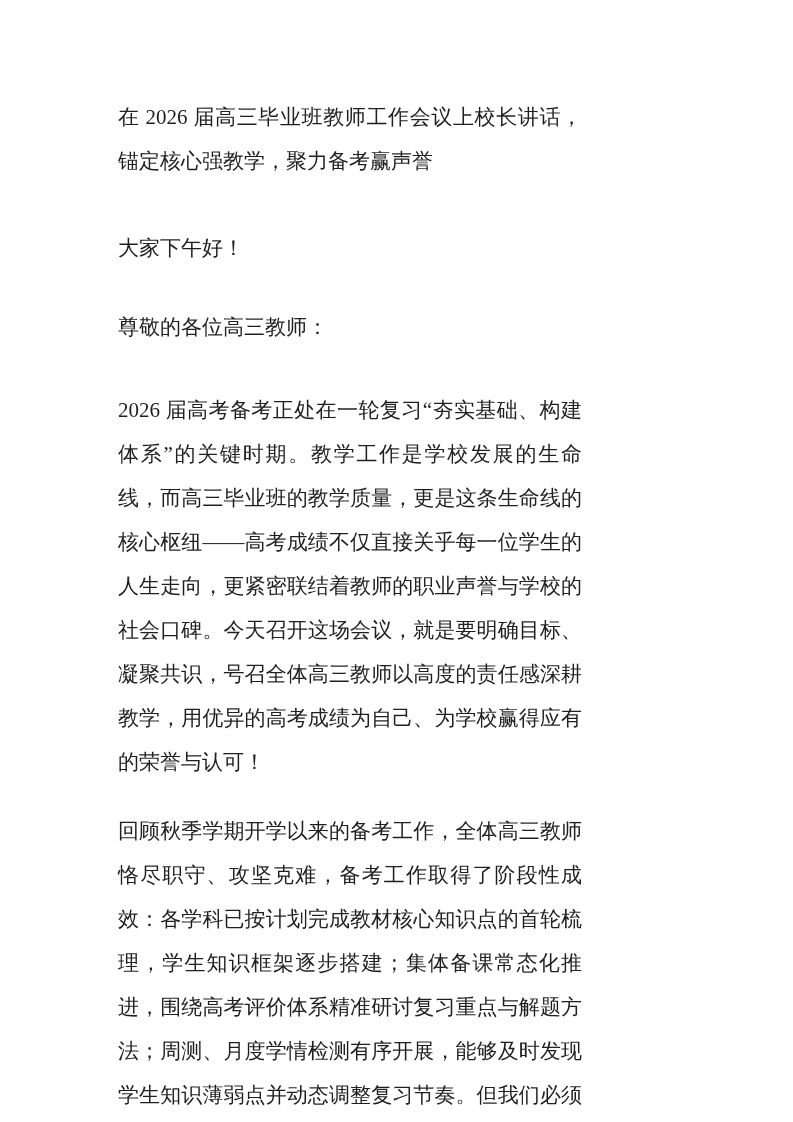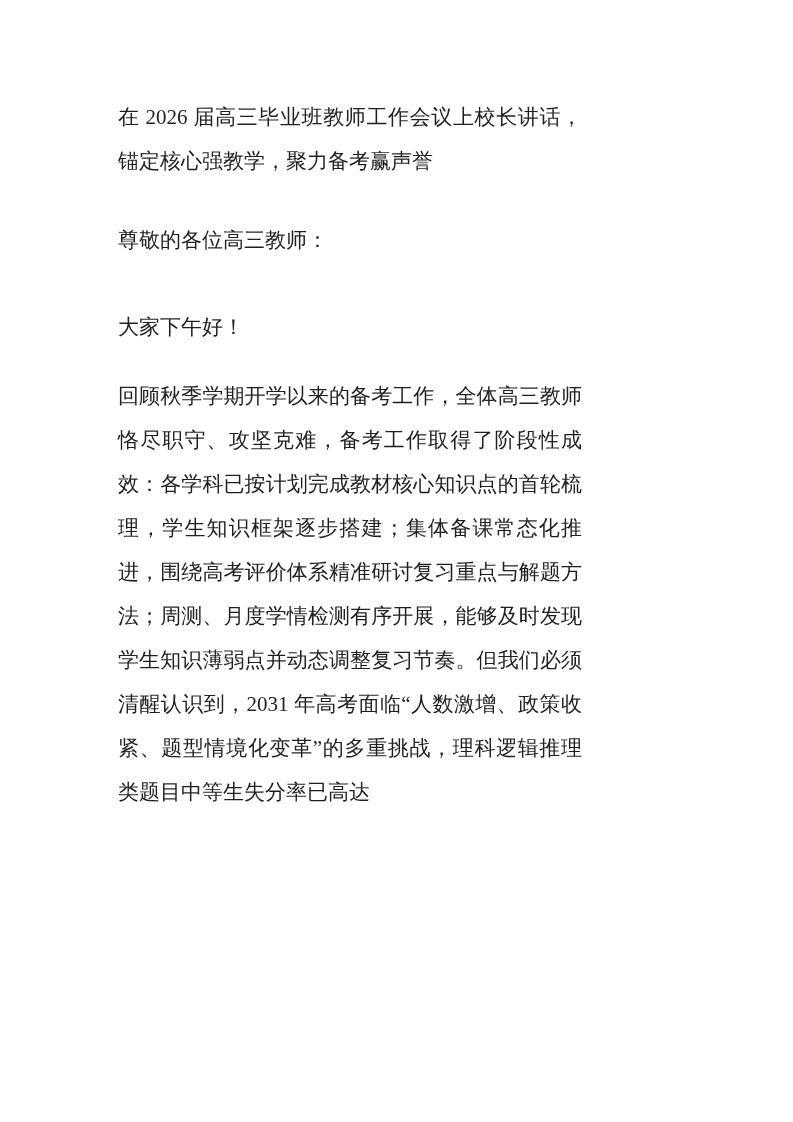--- a/index.html
+++ b/index.html
@@ -33,19 +33,20 @@
   .doc-greeting   { margin-top: 43px; }
   .doc-para-1     { margin-top: 39px; }
   .doc-para-2     { margin-top: 25px; }
 </style>
 </head>
 <body>
 
 <div class="page">
   <h1 class="doc-block doc-title">在 2026 届高三毕业班教师工作会议上校长讲话，锚定核心强教学，聚力备考赢声誉</h1>
 
+  <p class="doc-block doc-greeting">大家下午好！</p>
+
   <p class="doc-block doc-salutation">尊敬的各位高三教师：</p>
 
-  <p class="doc-block doc-greeting">大家下午好！</p>
-
+  <p class="doc-block doc-para-1">2026 届高考备考正处在一轮复习“夯实基础、构建体系”的关键时期。教学工作是学校发展的生命线，而高三毕业班的教学质量，更是这条生命线的核心枢纽——高考成绩不仅直接关乎每一位学生的人生走向，更紧密联结着教师的职业声誉与学校的社会口碑。今天召开这场会议，就是要明确目标、凝聚共识，号召全体高三教师以高度的责任感深耕教学，用优异的高考成绩为自己、为学校赢得应有的荣誉与认可！</p>
 
   <p class="doc-block doc-para-2">回顾秋季学期开学以来的备考工作，全体高三教师恪尽职守、攻坚克难，备考工作取得了阶段性成效：各学科已按计划完成教材核心知识点的首轮梳理，学生知识框架逐步搭建；集体备课常态化推进，围绕高考评价体系精准研讨复习重点与解题方法；周测、月度学情检测有序开展，能够及时发现学生知识薄弱点并动态调整复习节奏。但我们必须清醒认识到，2031 年高考面临“人数激增、政策收紧、题型情境化变革”的多重挑战，理科逻辑推理类题目中等生失分率已高达</p>
 </div>
 
 </body></html>

